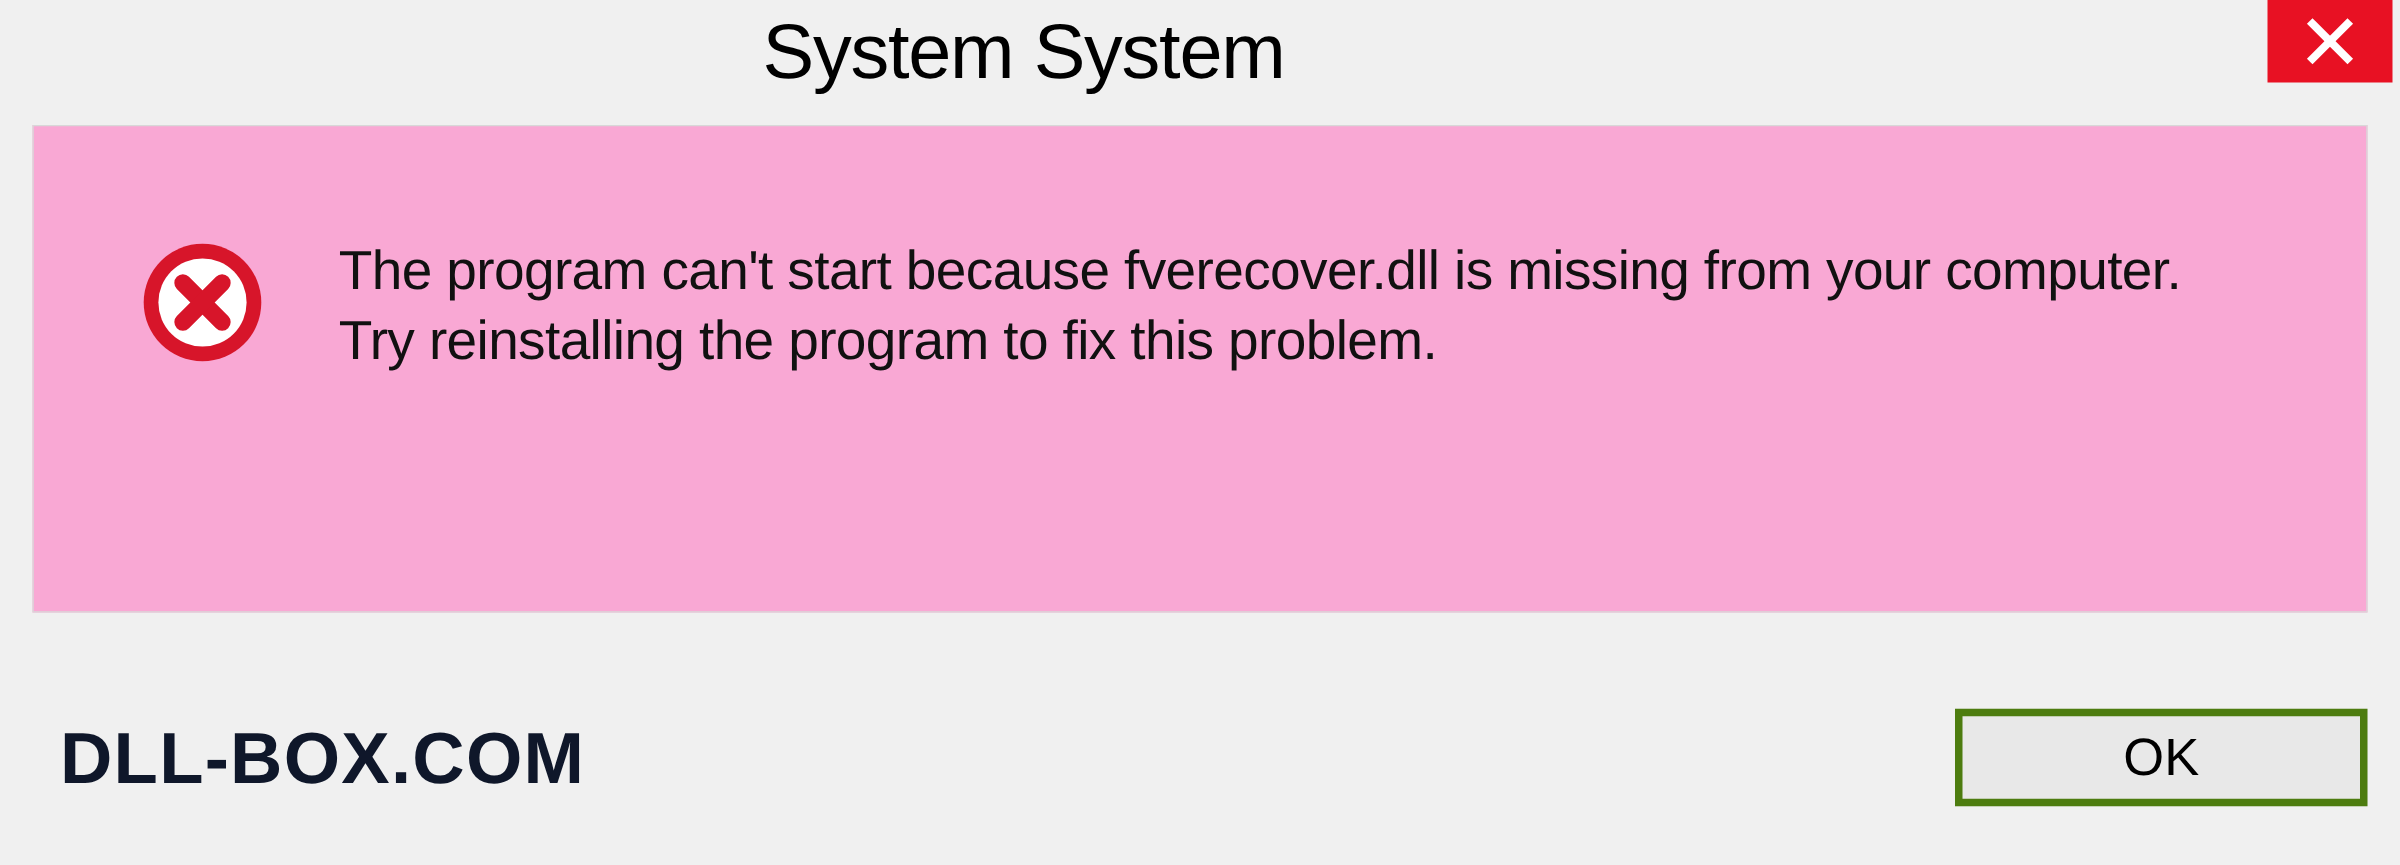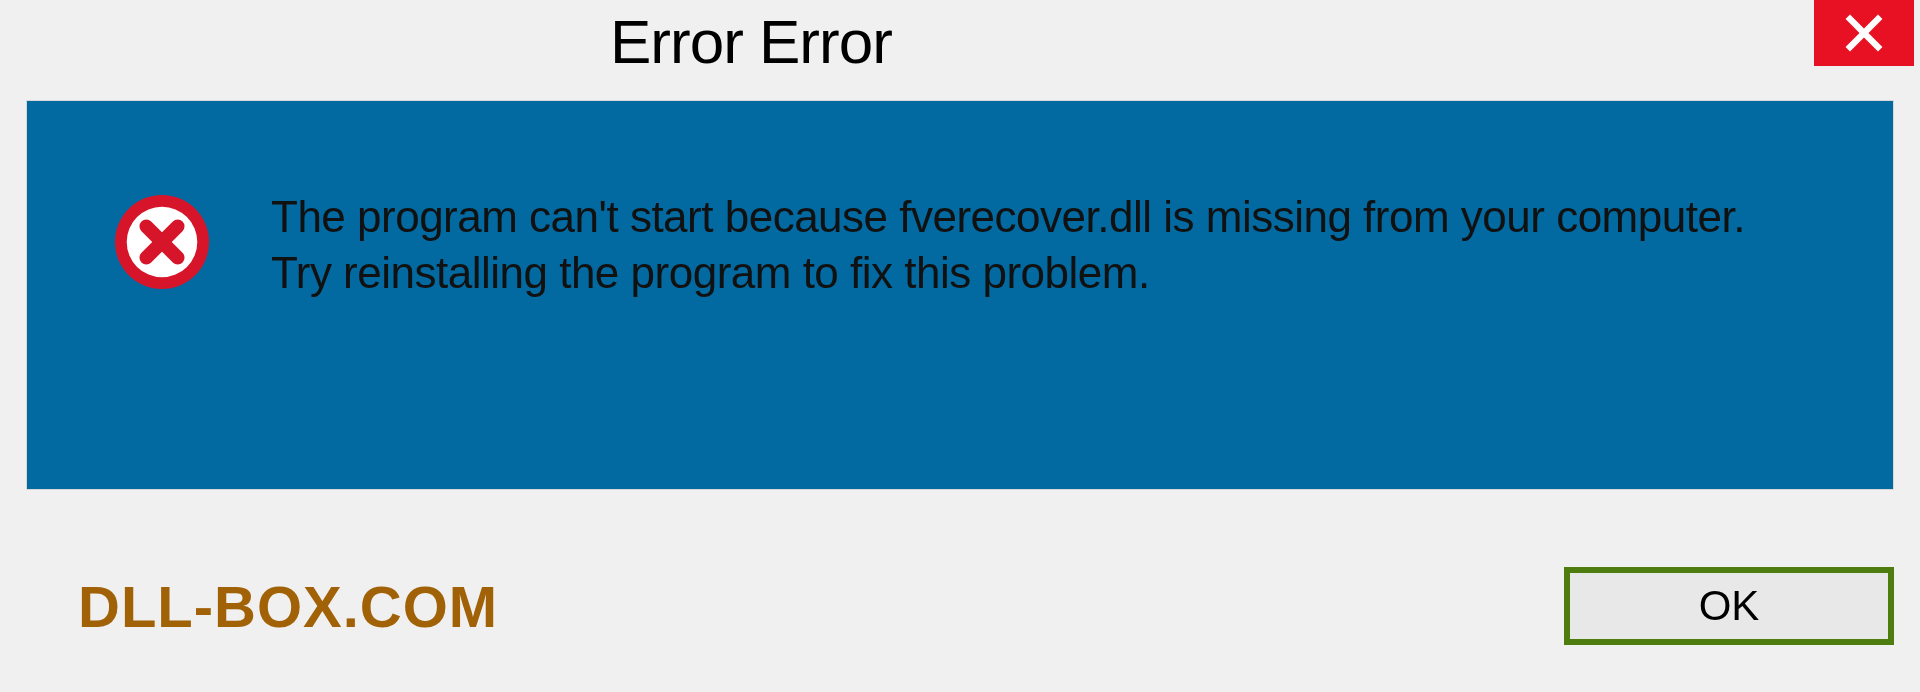--- a/index.html
+++ b/index.html
@@ -46,21 +46,21 @@
       align-items: center;
       justify-content: center;
       cursor: pointer;
     }
     .close-button svg {
       width: 42px;
       height: 42px;
     }
     .content-panel {
       margin: 10px 26px 0 26px;
-      background: #0369a1;
+      background: #f9a8d4;
       border: 1px solid #d8d8d8;
       height: 390px;
       position: relative;
     }
     .content-inner {
       display: flex;
       align-items: flex-start;
       padding: 88px 60px 0 86px;
     }
     .error-icon {
@@ -84,23 +84,23 @@
       left: 26px;
       right: 26px;
       height: 120px;
       display: flex;
       align-items: center;
       justify-content: space-between;
     }
     .watermark {
       font-size: 58px;
       font-weight: 800;
-      color: #a16207;
+      color: #0f172a;
       letter-spacing: 1px;
-      margin-left: 52px;
+      margin-left: 22px;
       font-family: Arial, sans-serif;
     }
     .ok-button {
       width: 330px;
       height: 78px;
       background: #e8e8e8;
       border: 6px solid #4d7c0f;
       font-size: 42px;
       font-weight: 400;
       color: #000;
@@ -108,21 +108,21 @@
       font-family: "Segoe UI", Tahoma, Arial, sans-serif;
       margin-right: 0;
     }
   </style>
 </head>
 <body>
 
 <div class="dialog-window">
 
   <div class="title-bar">
-    <div class="title-text">Error Error</div>
+    <div class="title-text">System System</div>
     <div class="close-button">
       <svg viewBox="0 0 24 24">
         <line x1="4" y1="4" x2="20" y2="20" stroke="#ffffff" stroke-width="3.6" stroke-linecap="square"></line>
         <line x1="20" y1="4" x2="4" y2="20" stroke="#ffffff" stroke-width="3.6" stroke-linecap="square"></line>
       </svg>
     </div>
   </div>
 
   <div class="content-panel">
     <div class="content-inner">

